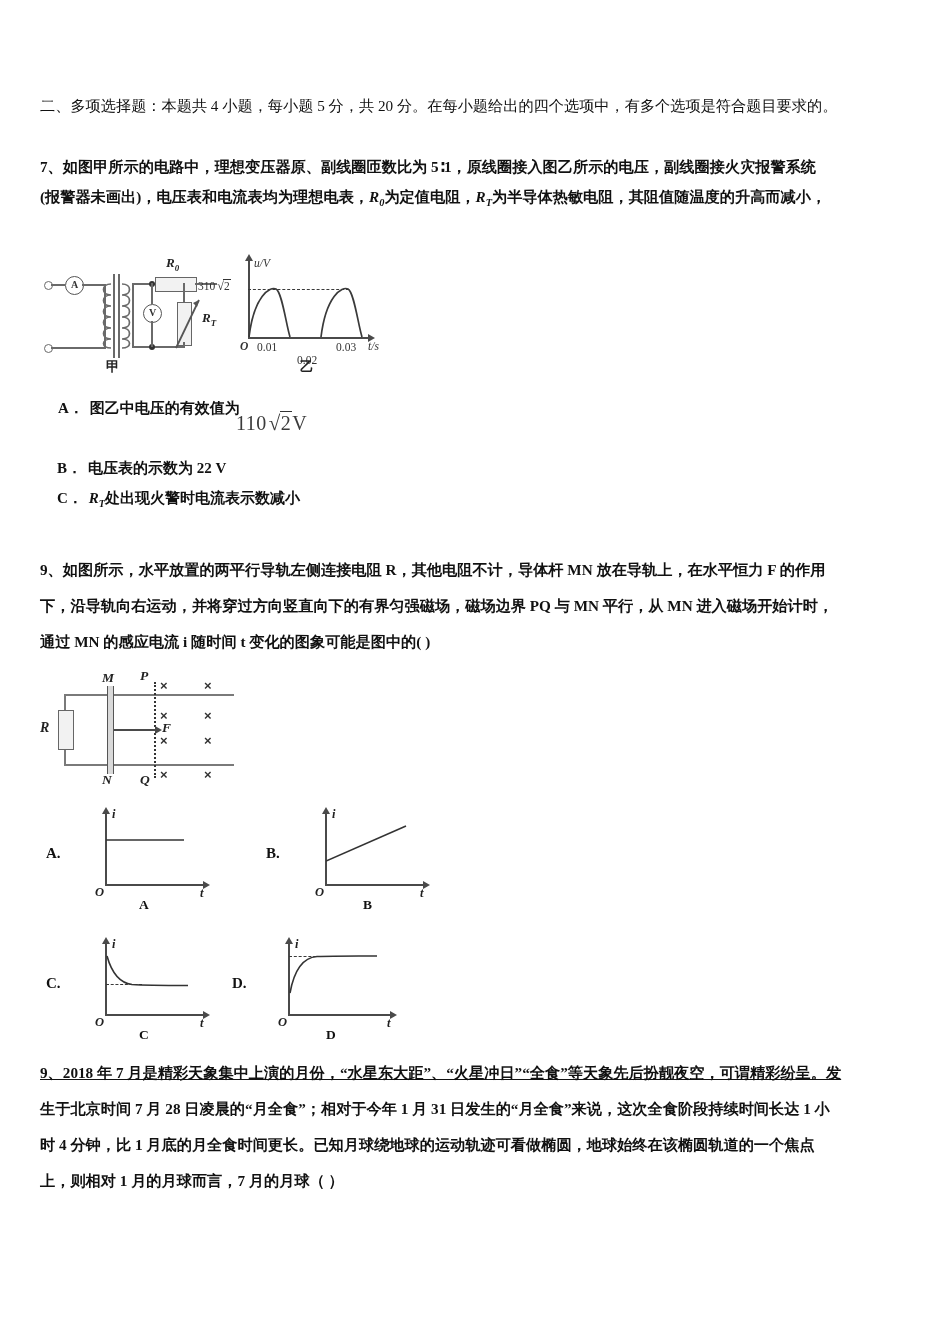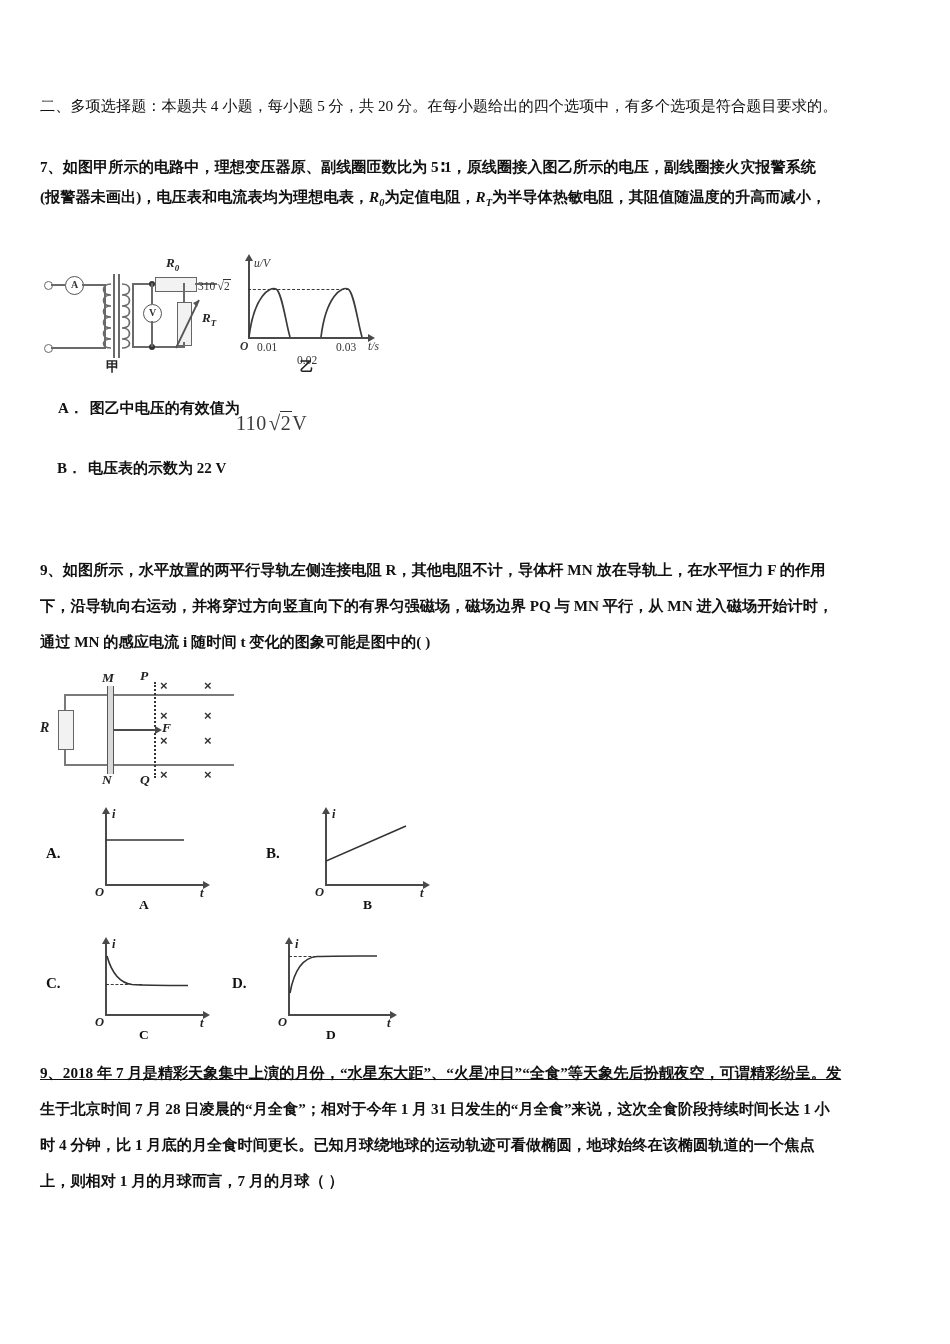--- a/index.html
+++ b/index.html
@@ -343,20 +343,23 @@
     <span class="lbl">A．</span><span>图乙中电压的有效值为</span>
   </div>
   <div class="mathA" style="left:236px; top:411px;text-align:right;">
     <span>110</span><span class="sqrtbox"><span class="rad">√</span><span class="arg">2</span></span><span>V</span>
   </div>
 
   <div class="opt" style="left:57px; top:457px;">
     <span class="lbl">B．</span><span>电压表的示数为 22 V</span>
   </div>
 
+  <div class="opt" style="left:57px; top:487px;">
+    <span class="lbl">C．</span><span class="bi"><span>R</span><sub>T</sub></span><span>处出现火警时电流表示数减小</span>
+  </div>
 
 
   <div class="para" style="left:40px; top:555px; width:884px;">9、如图所示，水平放置的两平行导轨左侧连接电阻 R，其他电阻不计，导体杆 MN 放在导轨上，在水平恒力 F 的作用</div>
   <div class="para" style="left:40px; top:627px; width:884px;">通过 MN 的感应电流 i 随时间 t 变化的图象可能是图中的(      )</div>
   <div class="para" style="left:40px; top:591px; width:884px;">下，沿导轨向右运动，并将穿过方向竖直向下的有界匀强磁场，磁场边界 PQ 与 MN 平行，从 MN 进入磁场开始计时，</div>
 
   <div id="fig-rails">
 
     <div class="rail" style="left:12px; top:22px; width:170px;"></div>
 

